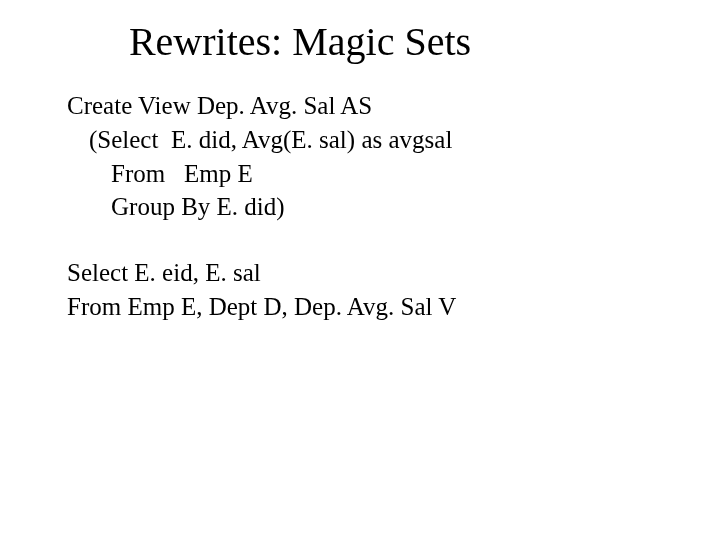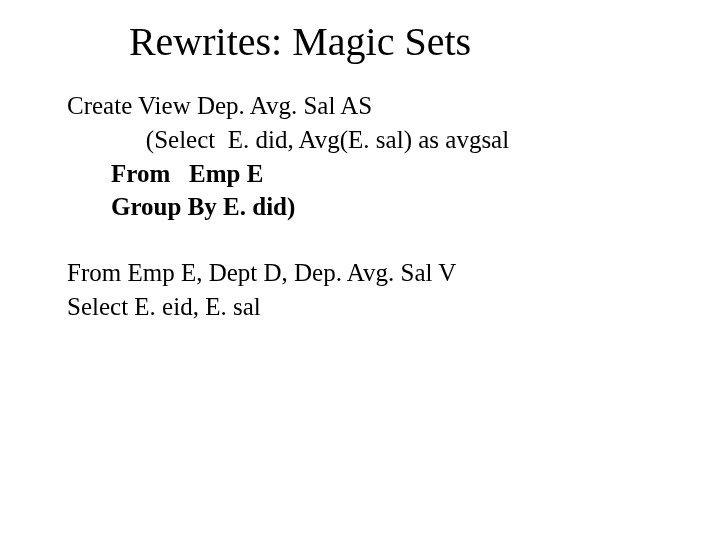--- a/index.html
+++ b/index.html
@@ -22,33 +22,33 @@
     text-align: center;
     margin: 0 0 24px 0;
     font-weight: normal;
   }
   .block {
     font-size: 25px;
     line-height: 1.35;
     margin-bottom: 32px;
   }
   .line { white-space: pre; margin-left: 33px; }
-  .ind1 { padding-left: 22px; text-align: center; }
-  .ind2 { padding-left: 44px; font-weight: bold; }
+  .ind1 { padding-left: 22px; }
+  .ind2 { padding-left: 44px; }
 </style>
 </head>
 <body>
 
 <div class="slide">
   <h1 class="title">Rewrites: Magic Sets</h1>
 
   <div class="block">
     <div class="line">Create View Dep. Avg. Sal AS</div>
     <div class="line ind1">(Select  E. did, Avg(E. sal) as avgsal</div>
     <div class="line ind2">From   Emp E</div>
     <div class="line ind2">Group By E. did)</div>
   </div>
 
   <div class="block">
+    <div class="line">Select E. eid, E. sal</div>
     <div class="line">From Emp E, Dept D, Dep. Avg. Sal V</div>
-    <div class="line">Select E. eid, E. sal</div>
   </div>
 </div>
 
 </body></html>

